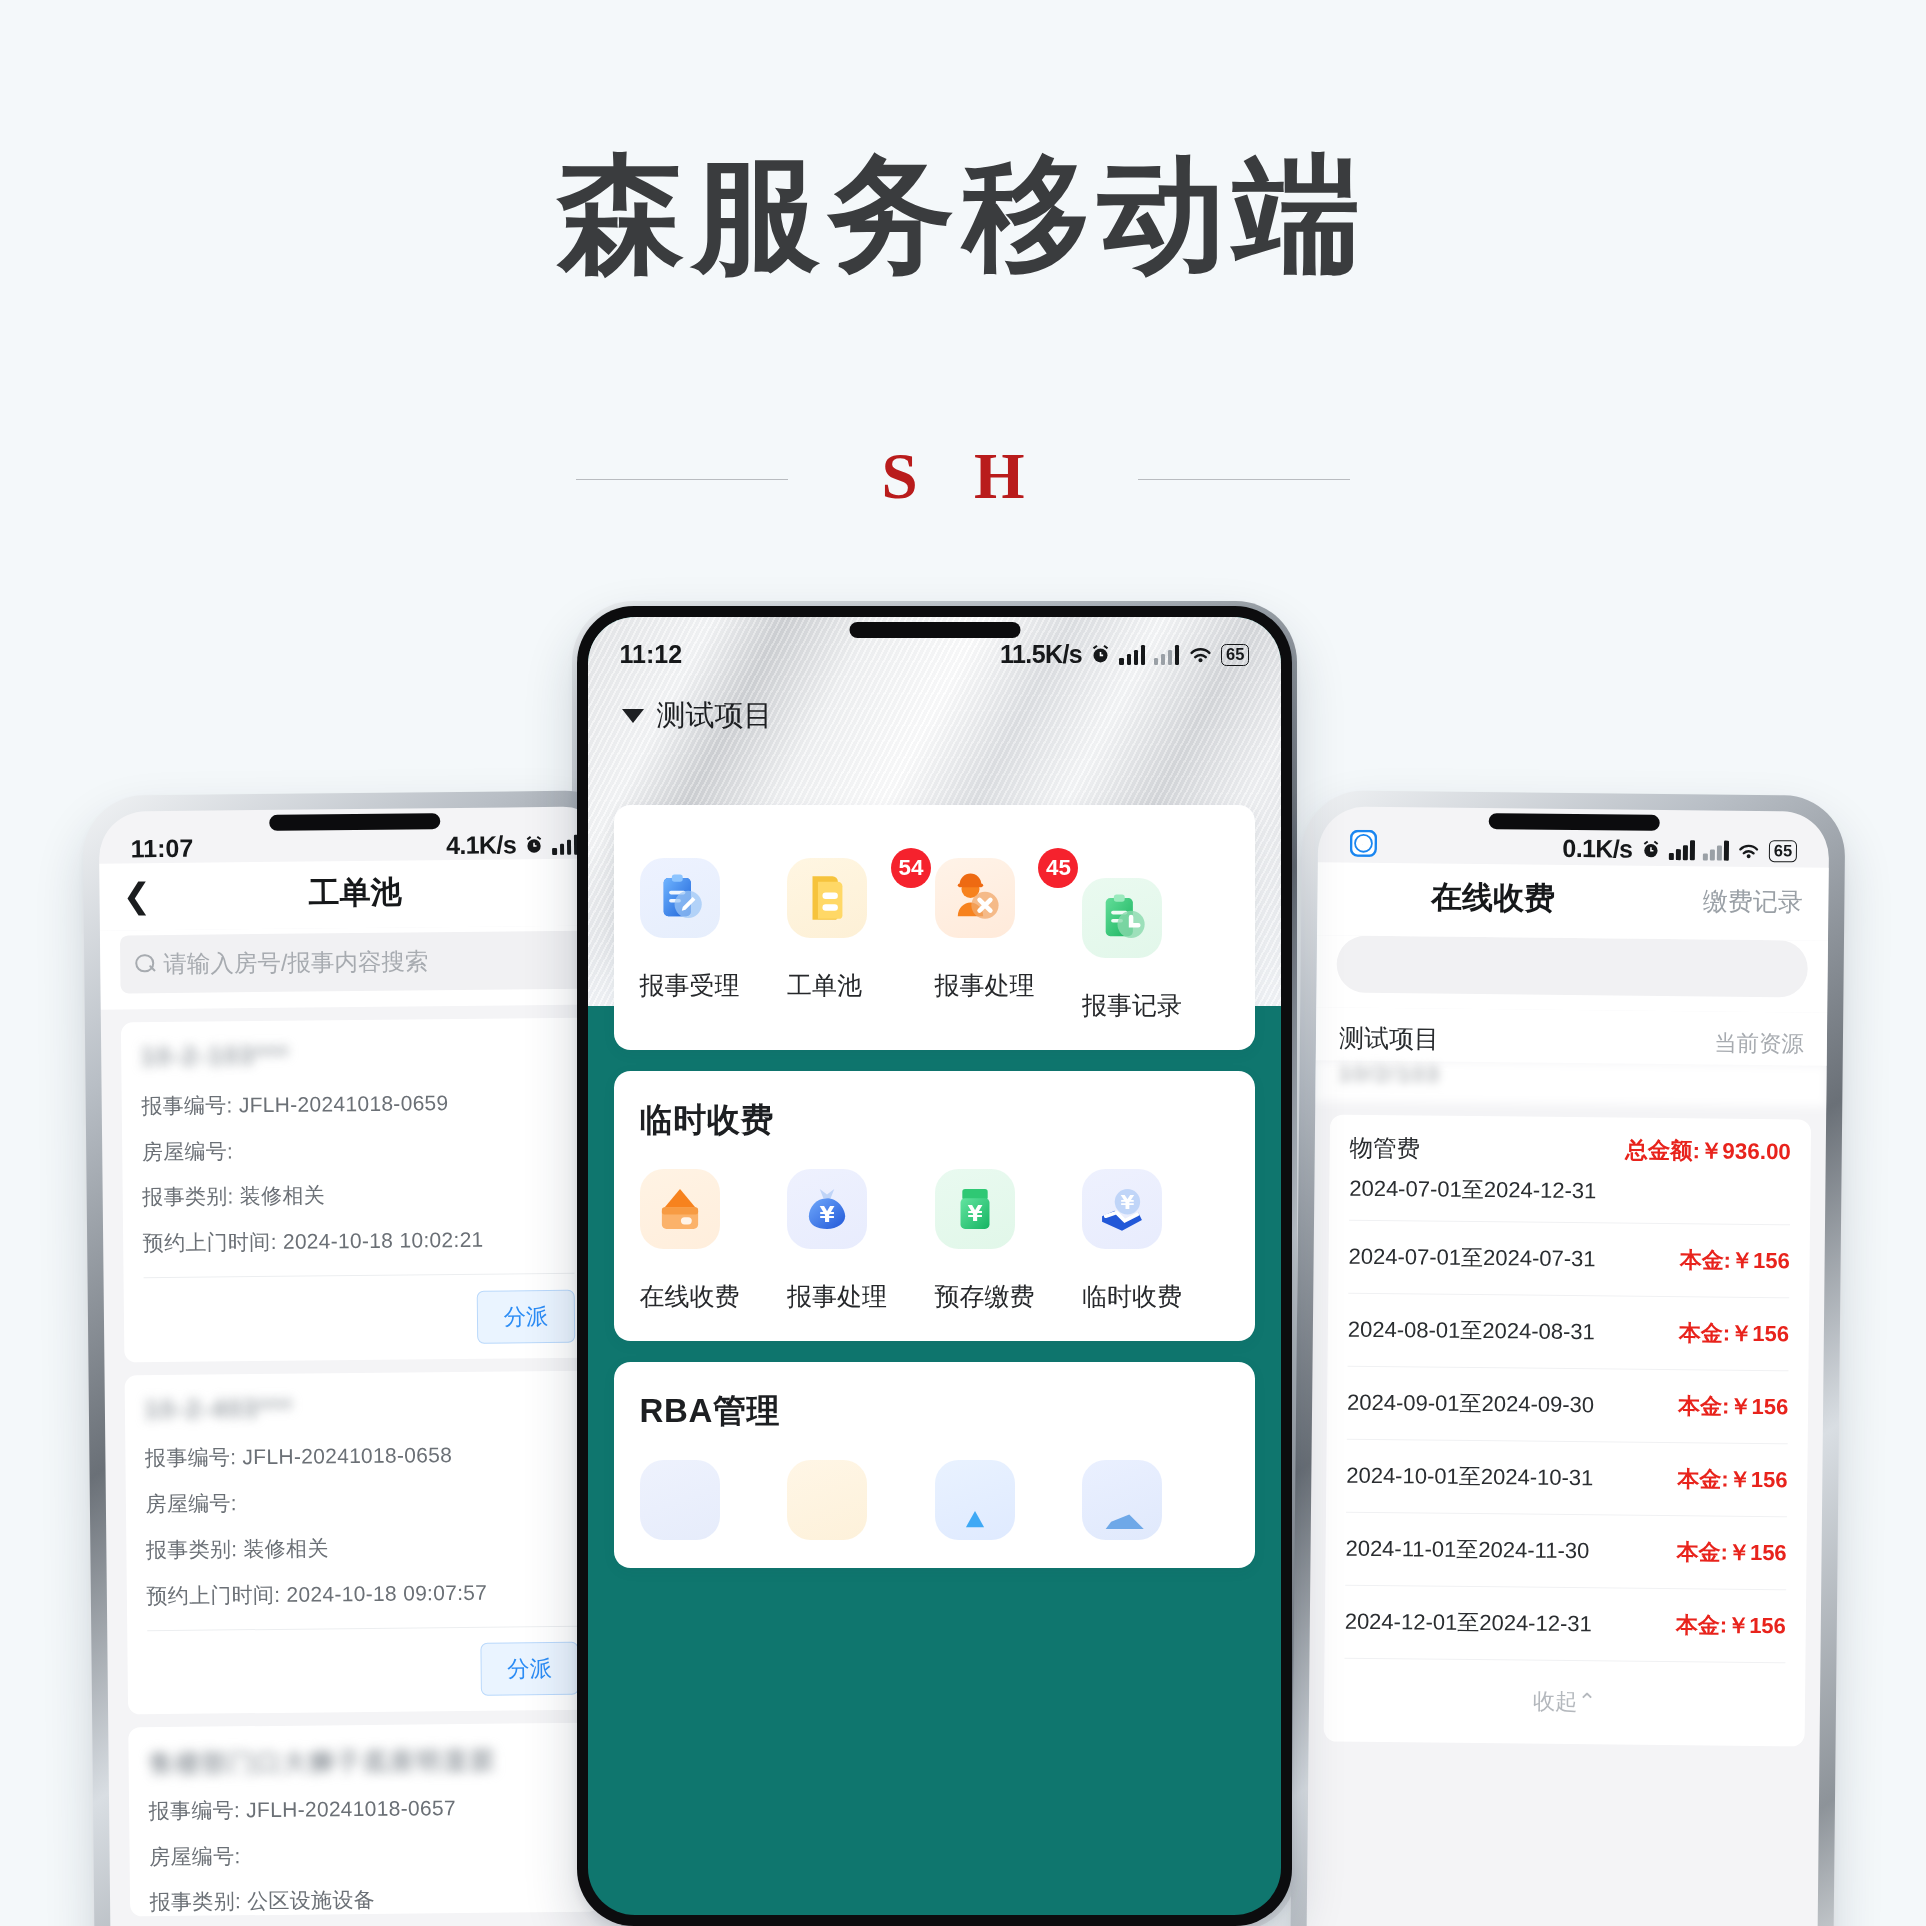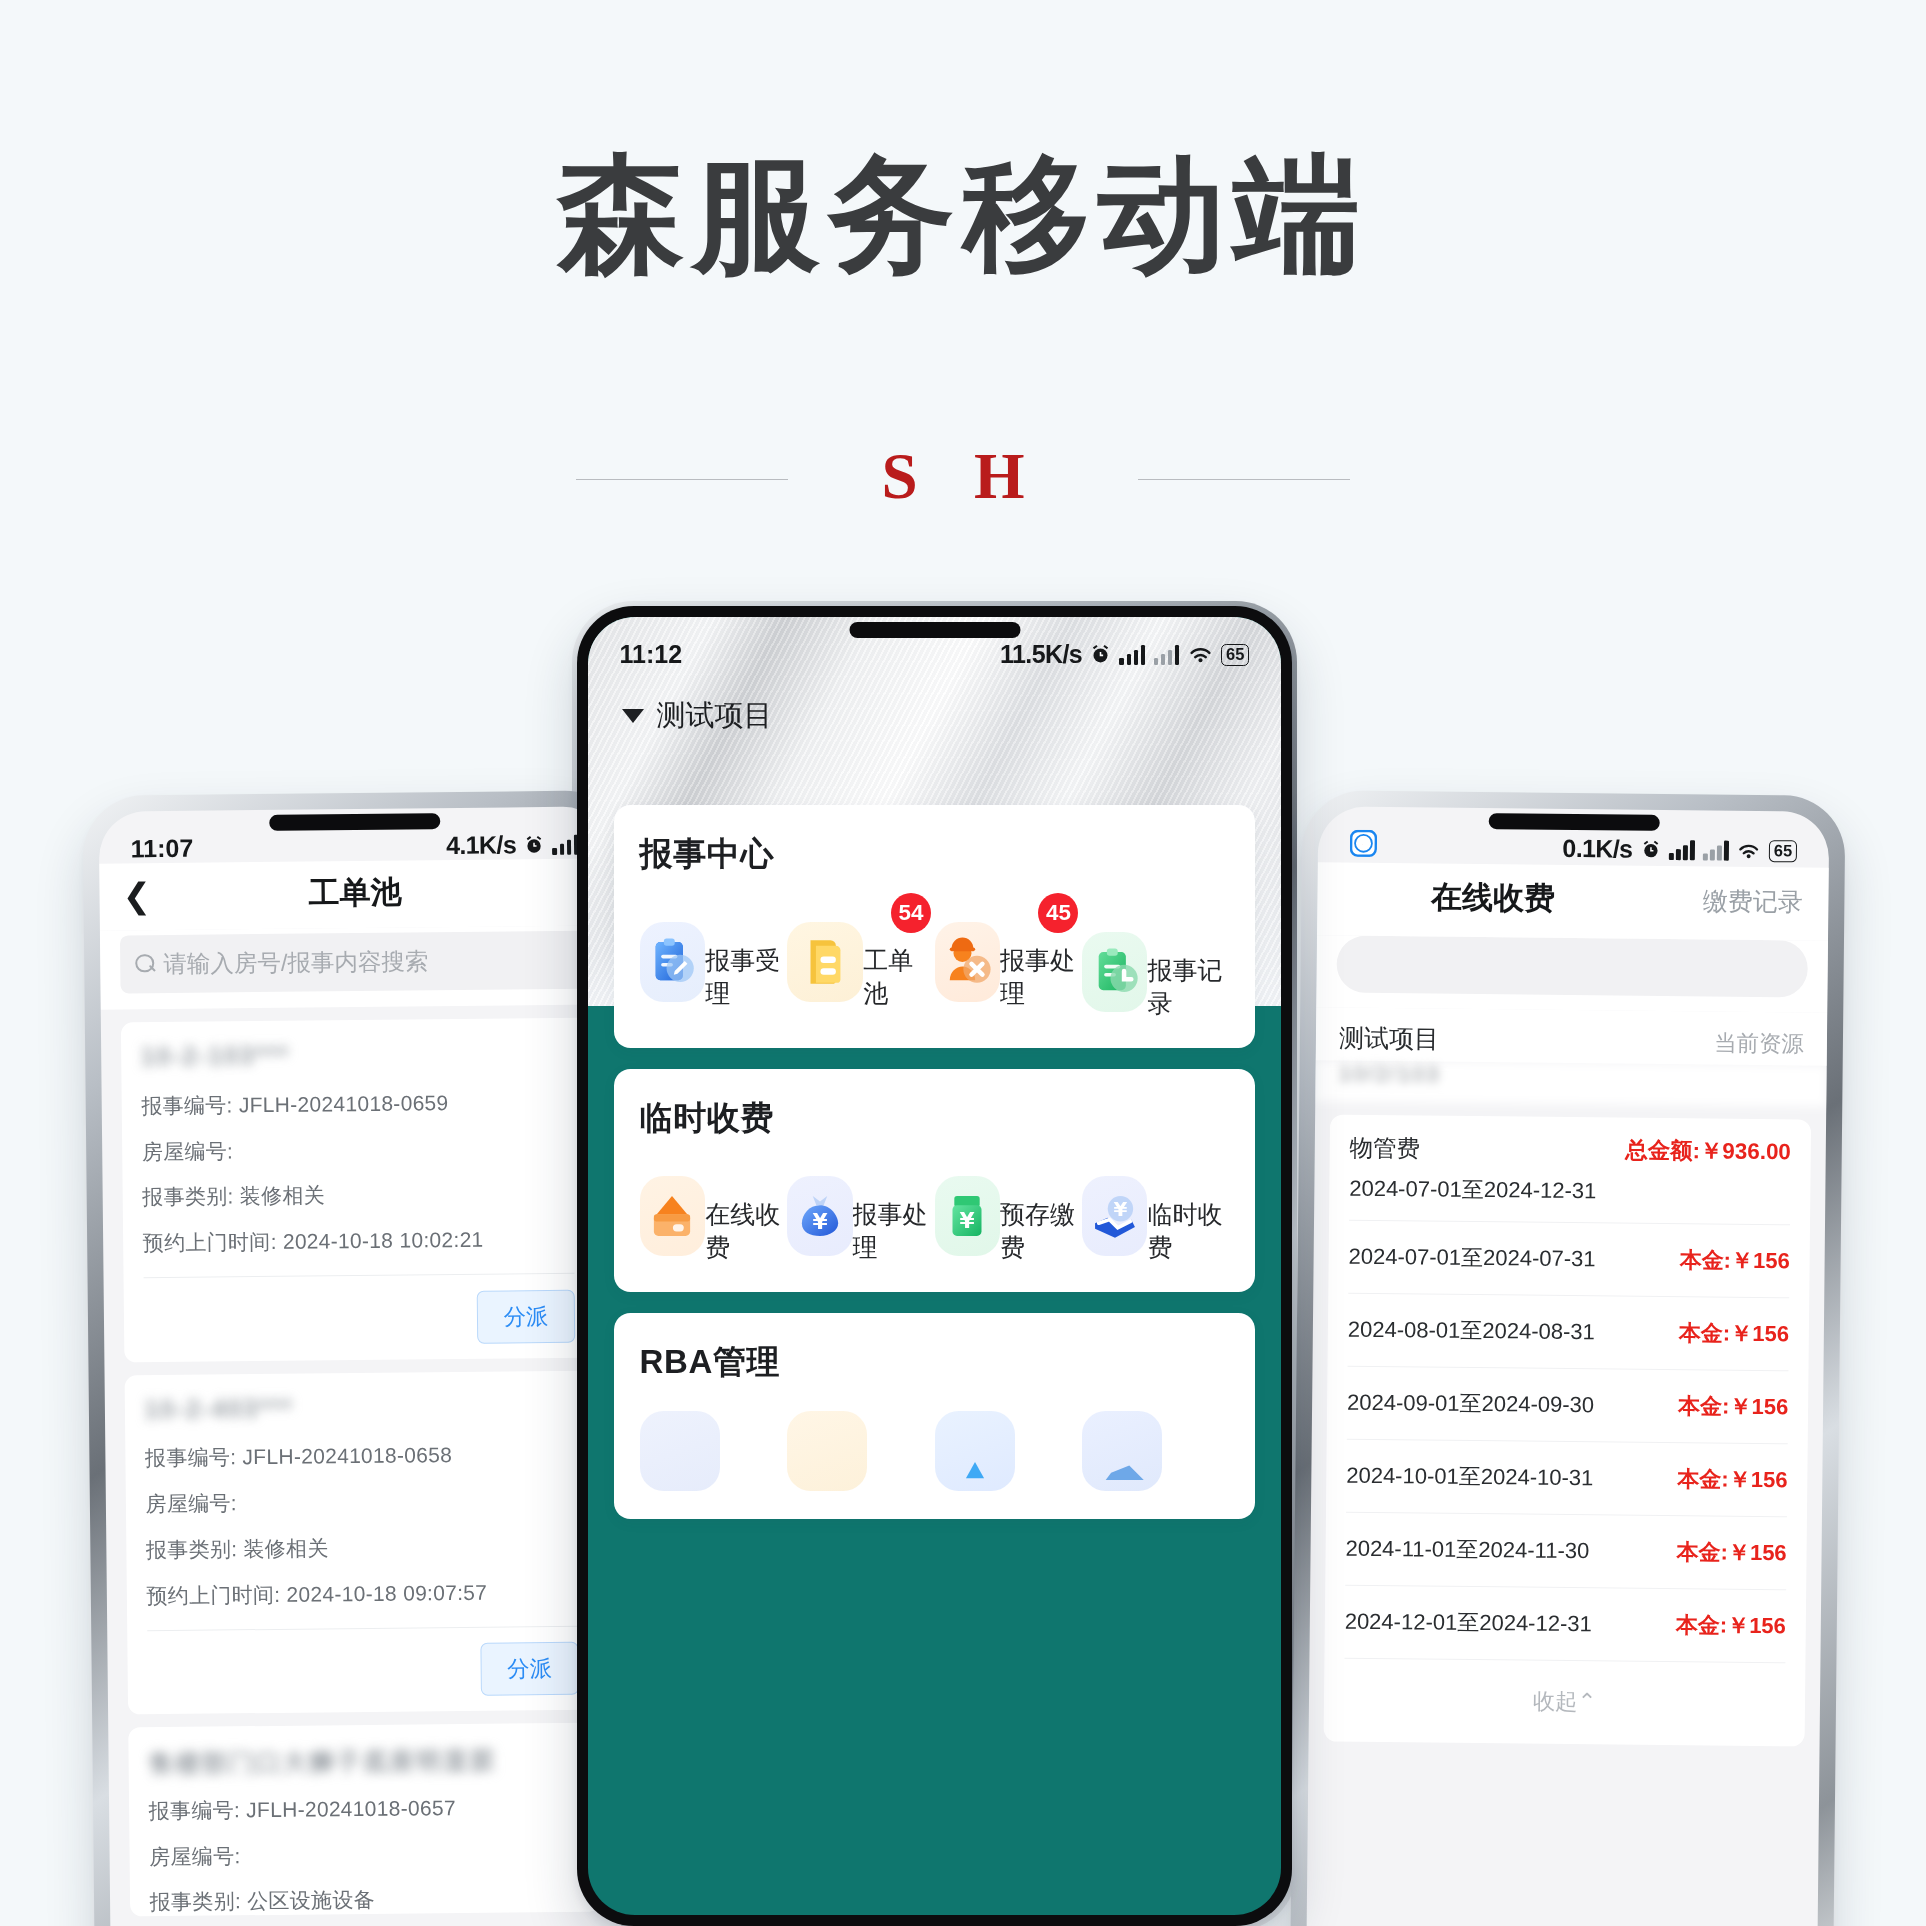--- a/index.html
+++ b/index.html
@@ -197,21 +197,21 @@
     width:0;height:0;border-left:11.8px solid transparent;border-right:11.8px solid transparent;
     border-top:14px solid #1d1f22; display:inline-block;
   }
   .c-scroll{ position:relative; z-index:20; padding:69px 26px 0 26px; }
   .sec-card{
     background:#fff; border-radius:16.5px; padding:27px 26px 28px 26px; margin-bottom:21px;
     box-shadow:0 3.5px 14px rgba(35,55,80,.05);
   }
   .sec-title{ font-size:33px; font-weight:700; color:#1d1f22; letter-spacing:0.6px;}
   .grid4{ display:grid; grid-template-columns:repeat(4,1fr); row-gap:14px; margin-top:26px; }
-  .tile{ display:flex; align-items:center; position:relative; }
+  .tile{ display:flex; flex-direction:column; align-items:flex-start; position:relative; }
   .tile-ico{
     width:80px; height:80px; border-radius:23.5px;
     display:flex; align-items:center; justify-content:center;
     position:relative;
   }
   .tile-lb{ margin-top:31px; font-size:25px; color:#26282b; font-weight:500; }
   .badge{
     position:absolute; top:-10.6px; right:3.5px;
     min-width:40px; height:40px; border-radius:20px;
     background:#f5222d; color:#fff; font-size:22.4px; font-weight:700;
@@ -425,21 +425,20 @@
     </div>
 
     <div class="c-proj">
       <span class="caret"></span>
       <span>测试项目</span>
     </div>
 
     <div class="c-scroll">
 
       <div class="sec-card">
-        <div class="sec-title">报事中心</div>
         <div class="grid4">
 
           <div class="tile">
             <div class="tile-ico" style="background:linear-gradient(160deg,#edf2ff,#e6eefc);">
               <svg class="tile-svg" viewBox="0 0 64 64">
                 <rect x="14" y="10" width="30" height="42" rx="5" fill="#2f7bf0"></rect>
                 <rect x="14" y="10" width="30" height="42" rx="5" fill="url(#gA)"></rect>
                 <defs>
                     <linearGradient id="gA" x1="0" y1="0" x2="1" y2="1">
                       <stop offset="0" stop-color="#6fb4ff"></stop>

